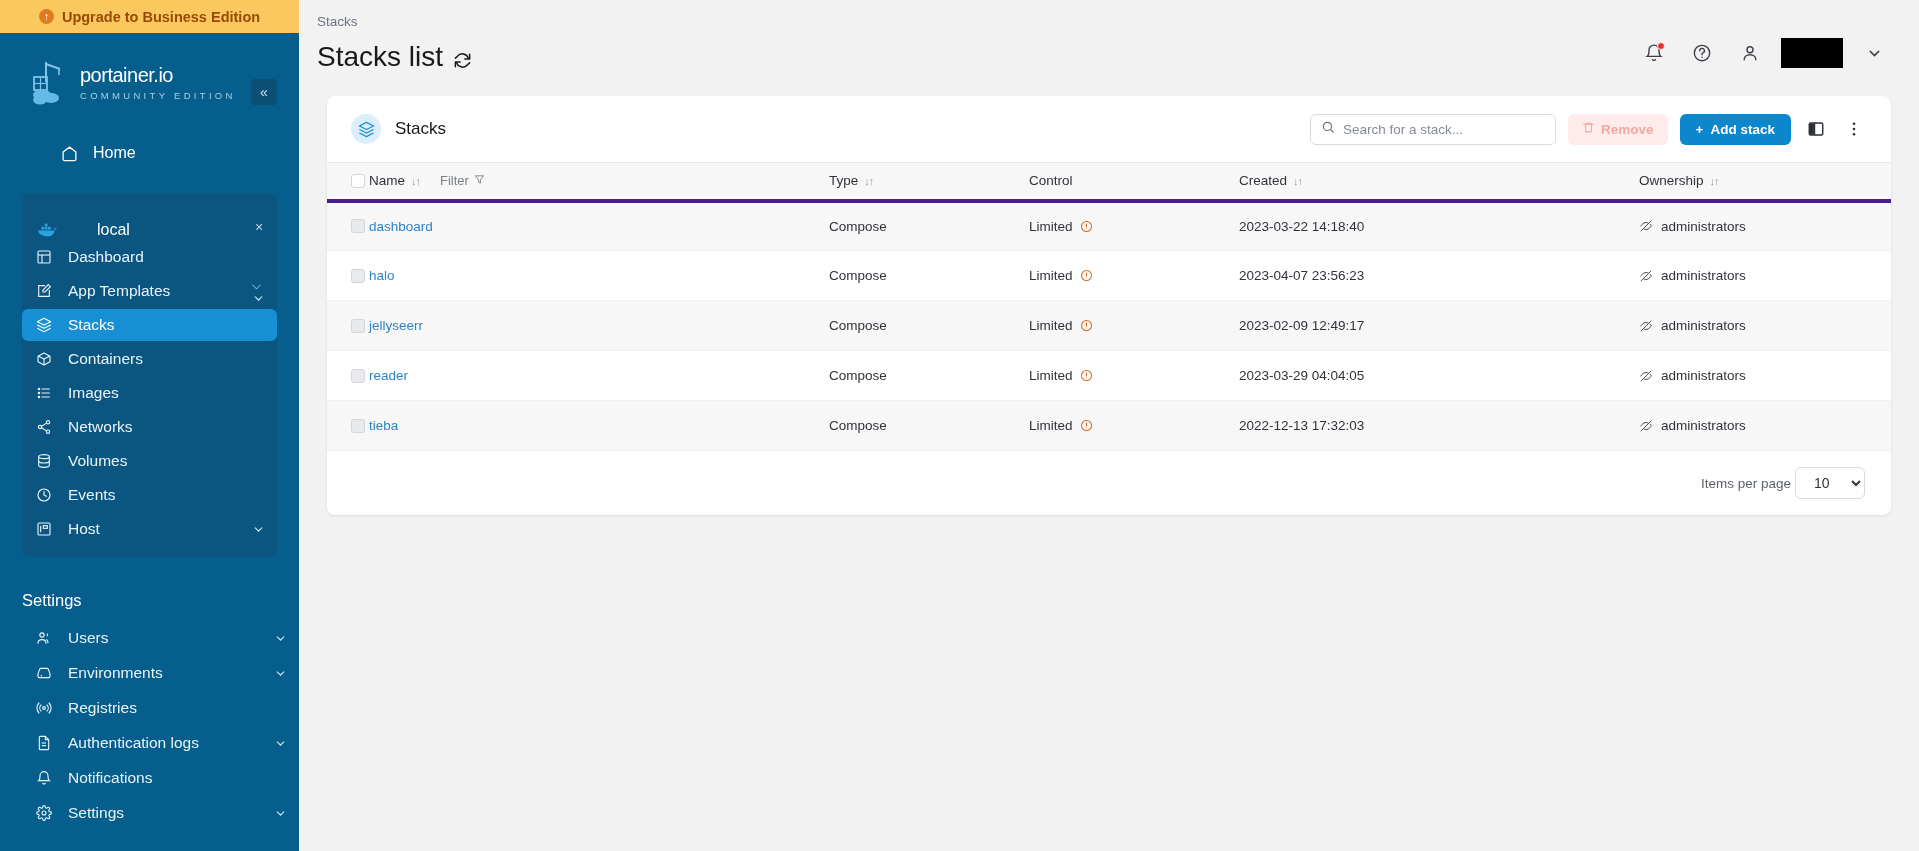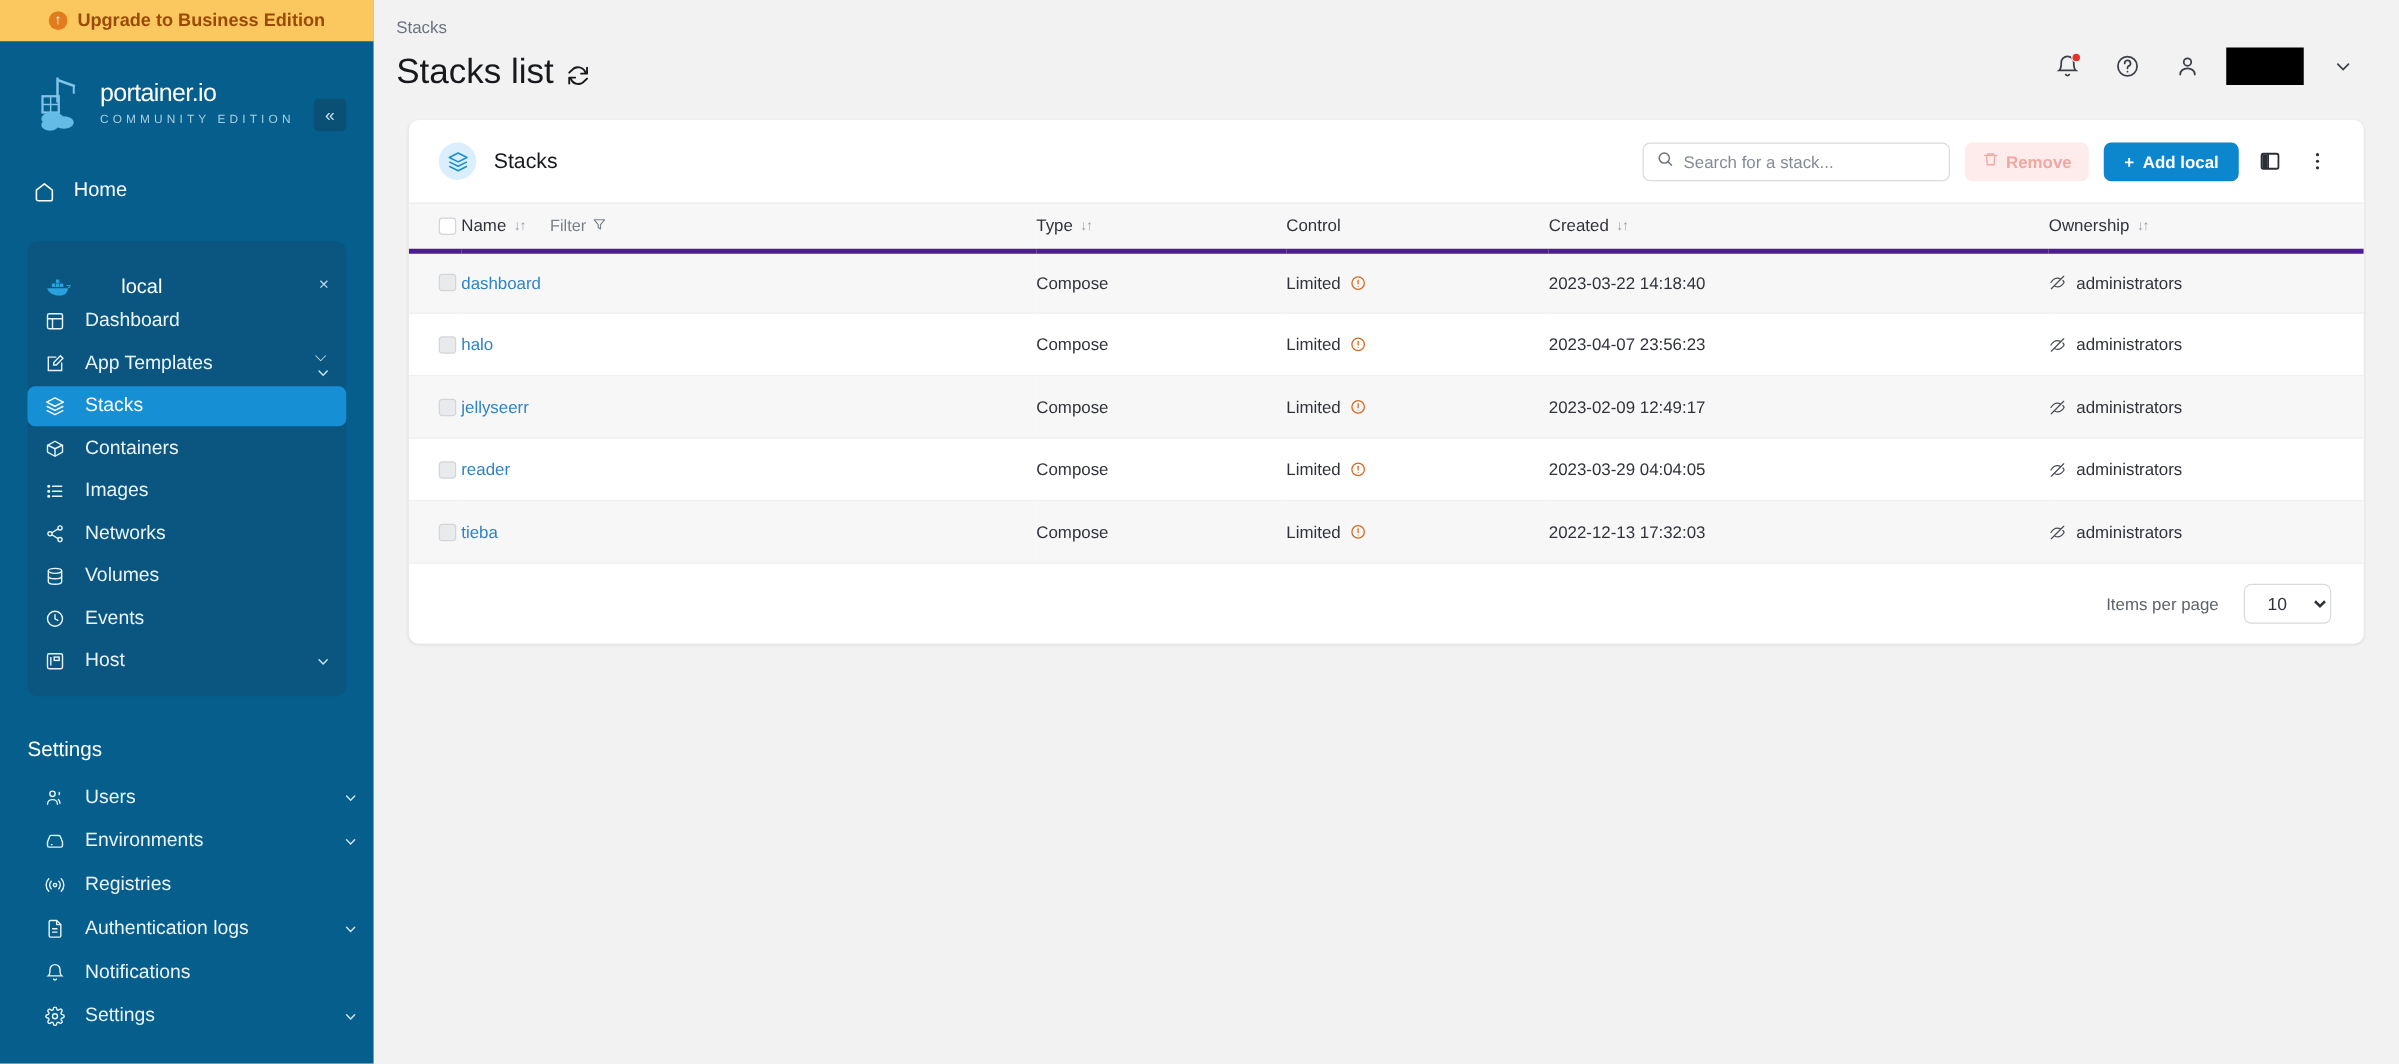--- a/index.html
+++ b/index.html
@@ -47,21 +47,21 @@
   .collapse-btn {
     position: absolute; right: 22px; top: 46px;
     width: 26px; height: 26px; border-radius: 4px;
     background: #0a4f74; color: #cfe4f0;
     display: flex; align-items: center; justify-content: center;
     font-size: 14px; cursor: pointer; border: none;
   }
   .nav-home {
     display: flex; align-items: center; gap: 15px;
     padding: 0 0 0 27px; height: 44px; margin-top: 20px;
-    color: #ffffff; font-size: 16px; cursor: pointer;
+    color: #ffffff; font-size: 16px; cursor: pointer; margin-left: 34px;
   }
   .env-block {
     margin: 18px 22px 0 22px;
     background: #0a5680; border-radius: 8px;
     padding: 6px 0 10px 0;
   }
   .env-head {
     display: flex; align-items: flex-end; height: 40px;
     padding: 0 6px 0 14px; position: relative; gap: 32px;
   }
@@ -195,21 +195,21 @@
   }
   .cb.head { background: #ffffff; }
   .row-link { color: #2f84c4; text-decoration: none; cursor: pointer; font-size: 13.5px; }
   .ctrl-cell { display: flex; align-items: center; gap: 7px; }
   .warn-ic { color: #d36a22; display: flex; }
   .own-cell { display: flex; align-items: center; gap: 8px; color: #30333a; }
   .own-ic { color: #4a4e56; display: flex; }
 
   .pager {
     display: flex; align-items: center; justify-content: flex-end;
-    gap: 20px; height: 64px; padding-right: 26px;
+    gap: 4px; height: 64px; padding-right: 26px;
   }
   .pager-lbl { font-size: 13.5px; color: #5e636b; }
   .pager-select {
     width: 70px; height: 32px; border: 1px solid #d8dadd; border-radius: 6px;
     background: #fff; font-size: 14px; color: #30333a; padding: 0 6px 0 14px;
     font-family: "Liberation Sans", sans-serif; cursor: pointer;
   }
 </style>
 </head>
 <body>
@@ -560,21 +560,21 @@
                   <polyline points="3 6 21 6"></polyline>
                   <path d="M8 6V4h8v2"></path>
                   <path d="M6 6l1 14h10l1-14"></path>
                 </svg>
             </span>
             <span>Remove</span>
           </button>
 
           <button class="btn-add">
             <span>+</span>
-            <span>Add local</span>
+            <span>Add stack</span>
           </button>
 
           <button class="icon-btn">
             <svg width="18" height="18" viewBox="0 0 24 24" fill="none" stroke="#2b2e34" stroke-width="1.9">
                 <rect x="3" y="4" width="18" height="16" rx="2"></rect>
                 <line x1="10" y1="4" x2="10" y2="20"></line>
                 <rect x="3.8" y="4.8" width="5.4" height="14.4" fill="#2b2e34" stroke="none"></rect>
               </svg>
           </button>
 

